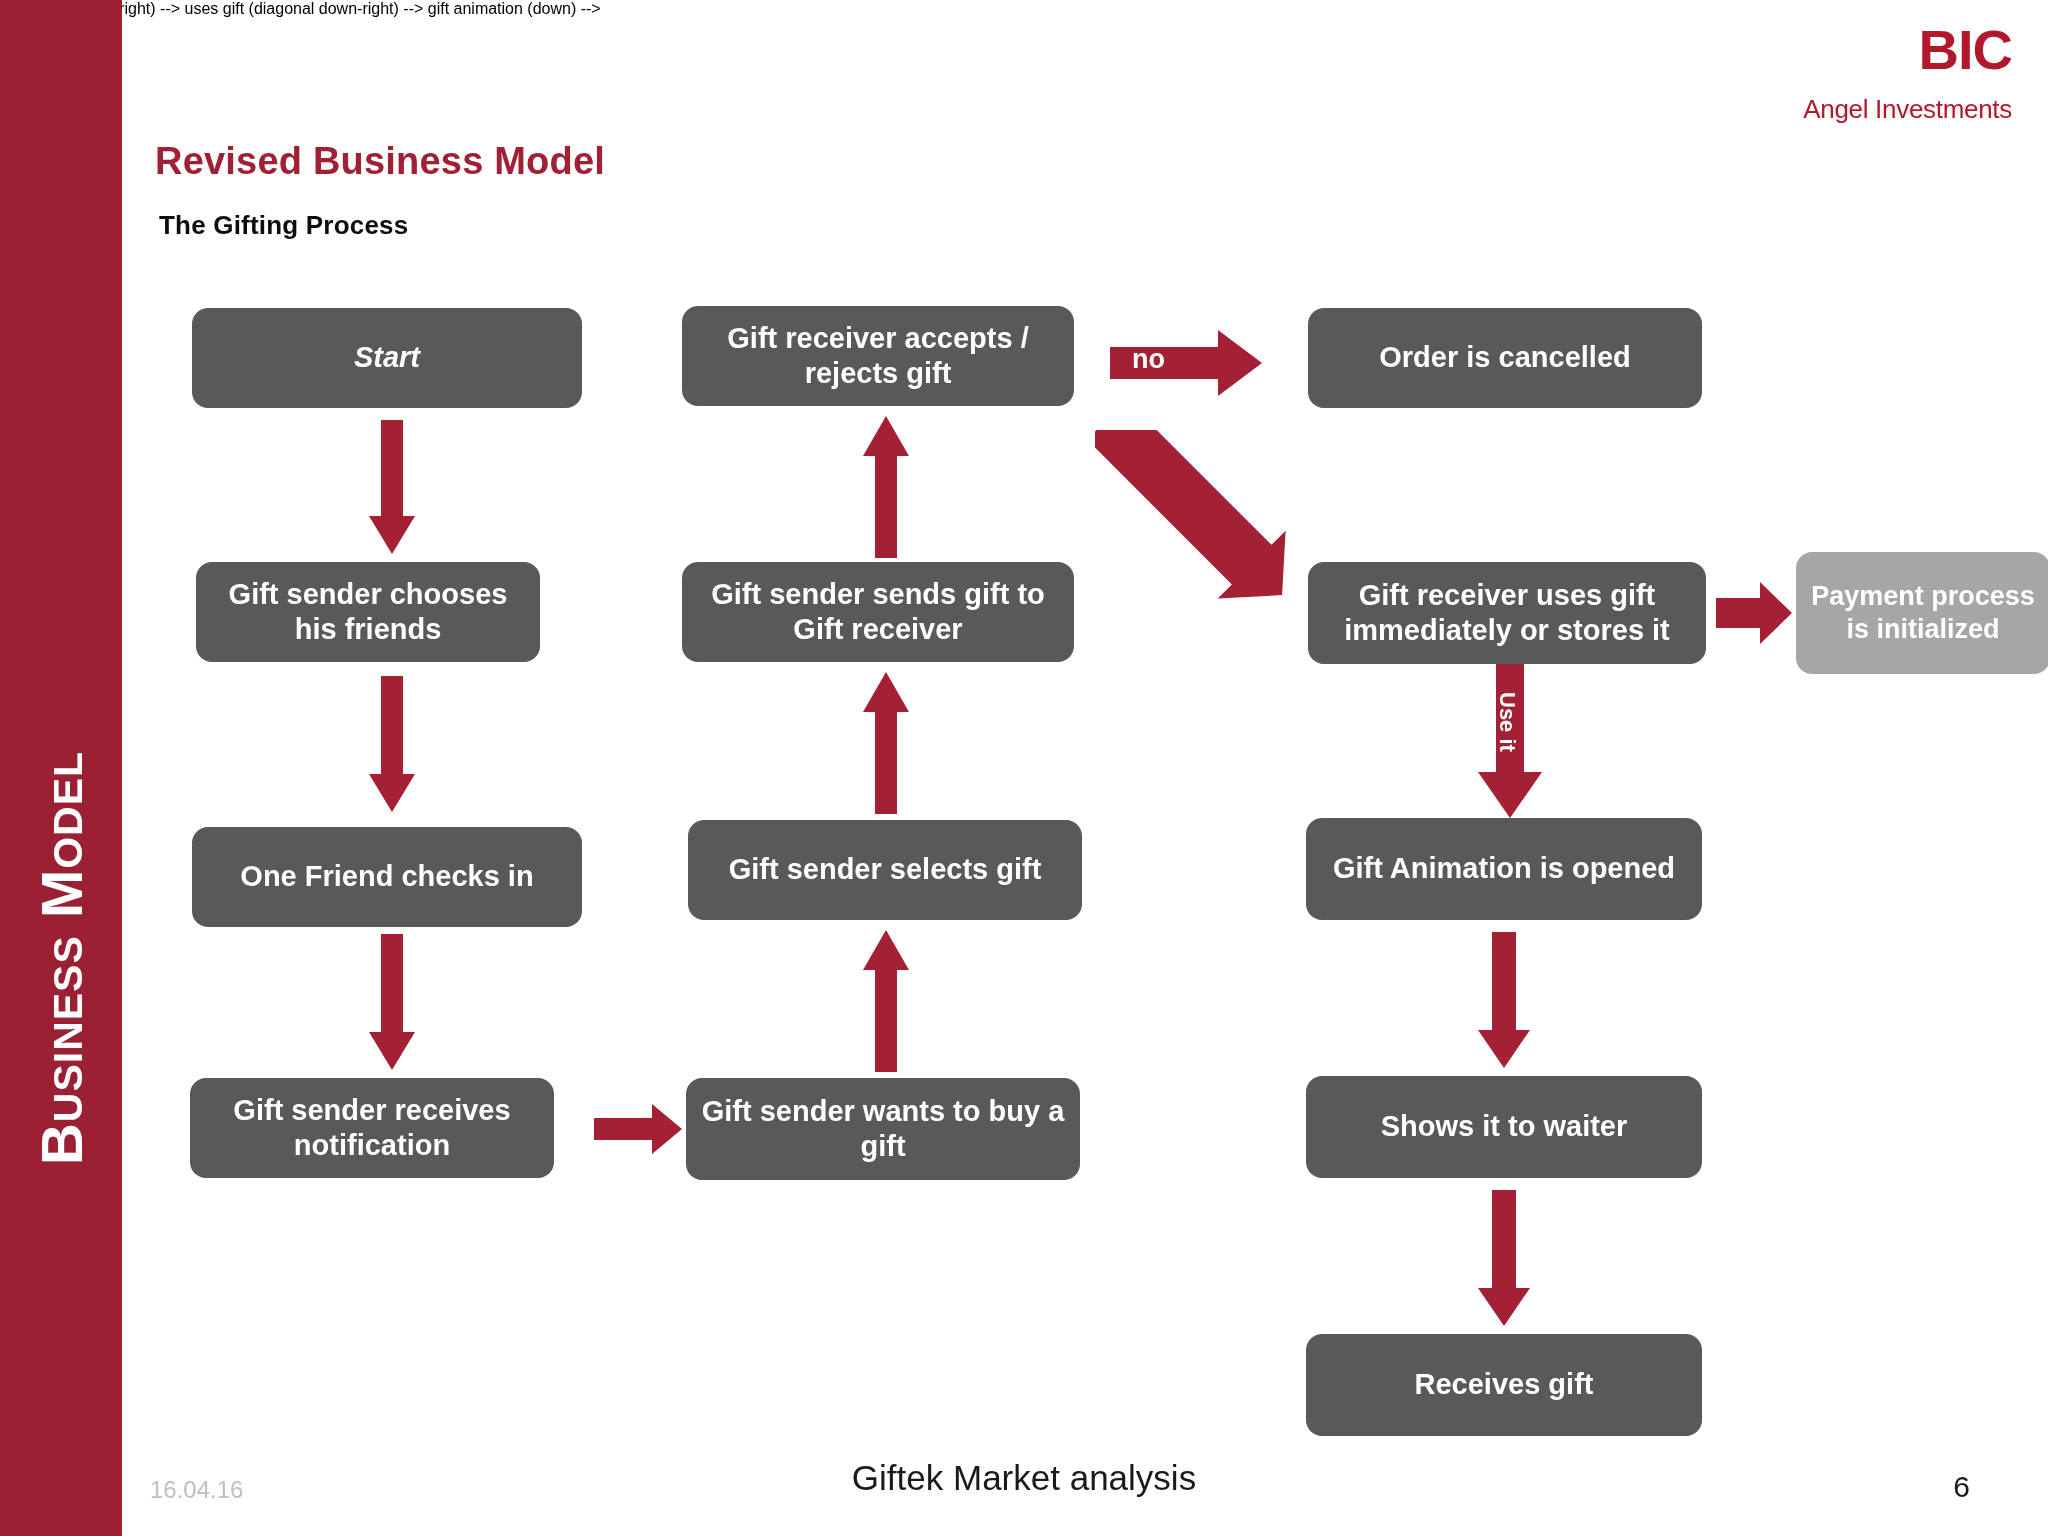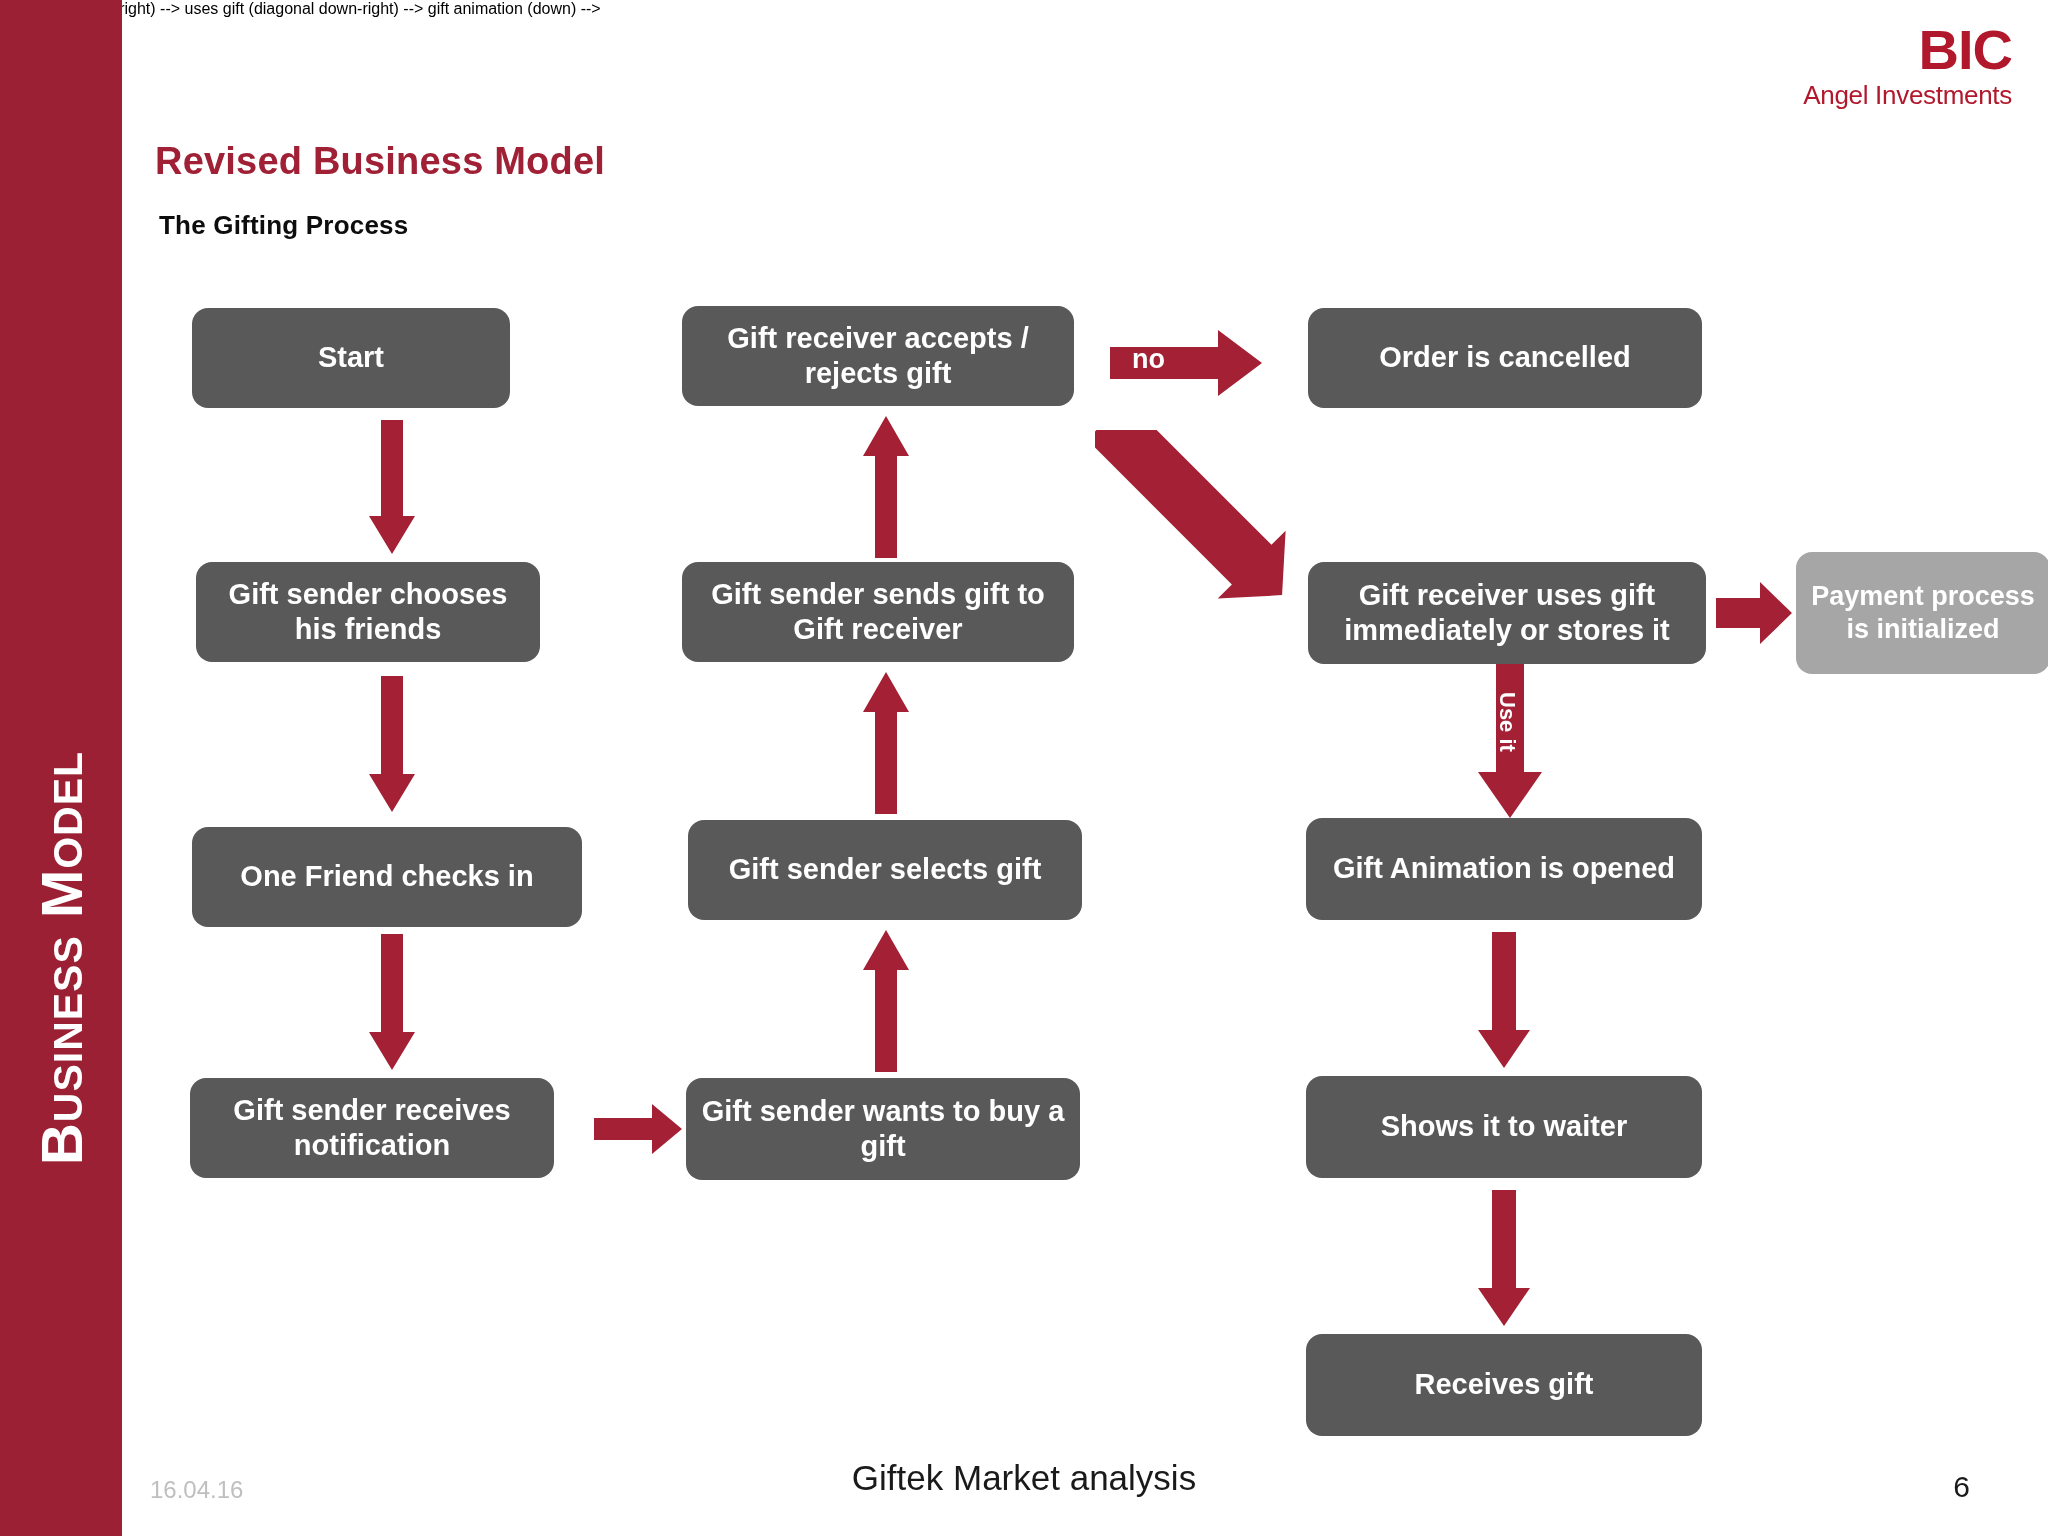--- a/index.html
+++ b/index.html
@@ -73,21 +73,21 @@
     color: #B2182C;
     letter-spacing: -1px;
     display: block;
   }
   #logo-sub {
     font-size: 26px;
     font-weight: 400;
     color: #B2182C;
     letter-spacing: -0.3px;
     display: block;
-    margin-top: 4px;
+    margin-top: 18px;
   }
 
   
   .node {
     position: absolute;
     background: #595959;
     border-radius: 16px;
     color: #FFFFFF;
     font-size: 29px;
     font-weight: 700;
@@ -167,21 +167,21 @@
 <div id="slide-title">Revised Business Model</div>
 <div id="slide-subtitle">The Gifting Process</div>
 
 
 <div id="logo">
   <span id="logo-bic">BIC</span>
   <span id="logo-sub">Angel Investments</span>
 </div>
 
 
-<div class="node" style="left:192px; top:308px; width:318px; height:100px;">Start</div>
+<div class="node" style="left:192px; top:308px; width:390px; height:100px;font-style:italic;">Start</div>
 
 <div class="node" style="left:196px; top:562px; width:344px; height:100px;">Gift sender chooses his friends</div>
 
 <div class="node" style="left:192px; top:820px; width:390px; height:100px;margin-top:7px;">One Friend checks in</div>
 
 <div class="node" style="left:190px; top:1078px; width:364px; height:100px;">Gift sender receives notification</div>
 
 <div class="node" style="left:686px; top:1078px; width:394px; height:102px;">Gift sender wants to buy a gift</div>
 
 <div class="node" style="left:688px; top:820px; width:394px; height:100px;">Gift sender selects gift</div>

